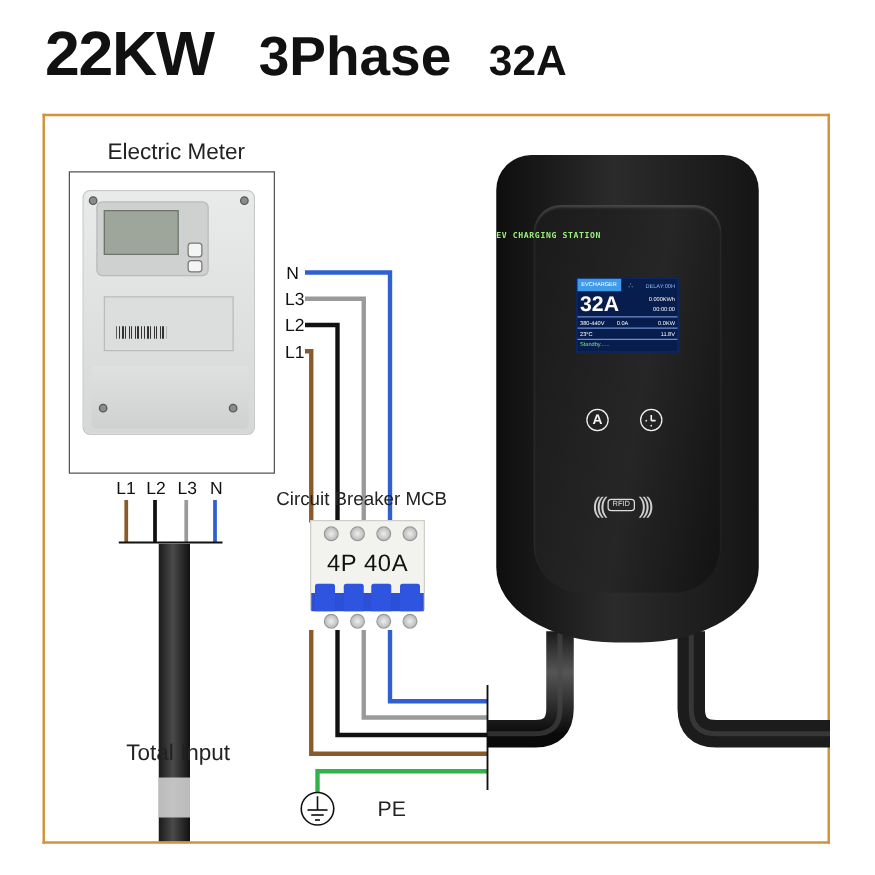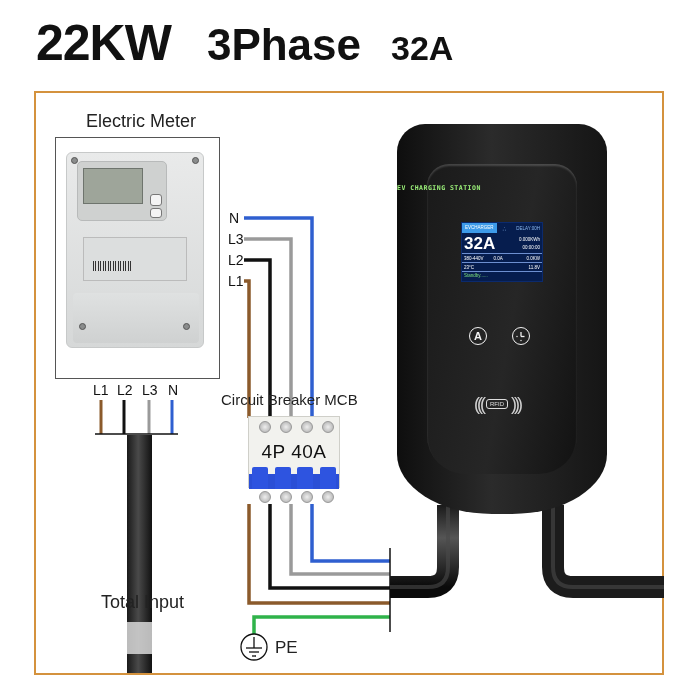--- a/index.html
+++ b/index.html
@@ -214,13 +214,13 @@
   </div>
 
   <div class="rfid">
     <span class="rfid-waves">(((</span>
     <span class="rfid-tag">RFID</span>
     <span class="rfid-waves">)))</span>
   </div>
 </div>
 
 <div class="label" style="left:85px; top:592px;">Total Input</div>
-<div class="label" style="left:259px; top:638px; font-size:17px;">PE</div>
+<div class="label" style="left:286px; top:638px; font-size:17px;">PE</div>
 
 </body></html>

